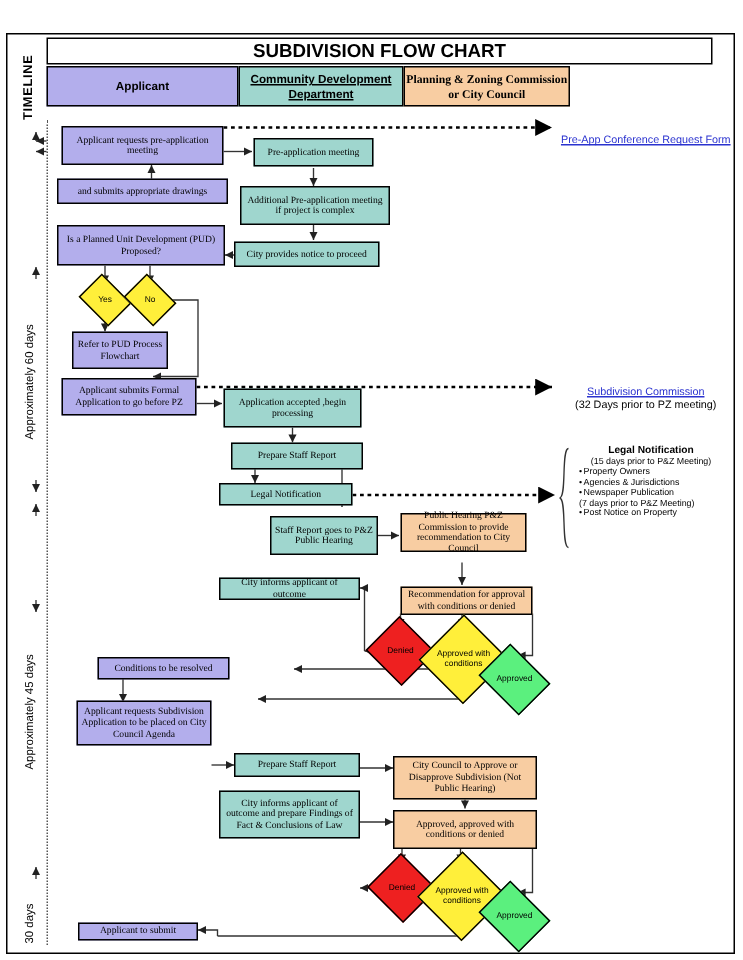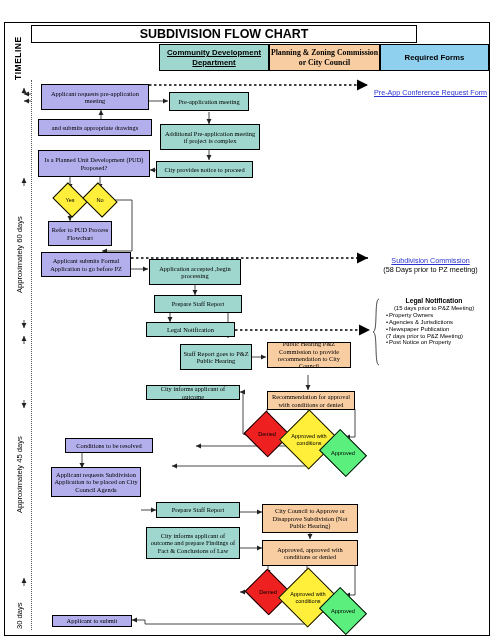--- a/index.html
+++ b/index.html
@@ -7,21 +7,21 @@
        font-family:"Liberation Serif",serif;color:#000;}
   #chart{position:absolute;left:0;top:0;width:495px;height:640px;}
 
   .frame{position:absolute;left:4px;top:22px;width:486px;height:614px;border:1px solid #000;box-sizing:border-box;}
 
   .timeline-label{position:absolute;left:13px;top:28px;width:14px;height:60px;
     writing-mode:vertical-rl;transform:rotate(180deg);
     font-family:"Liberation Sans",sans-serif;font-size:8.5px;font-weight:bold;
     letter-spacing:.5px;text-align:center;}
 
-  .title{position:absolute;left:31px;top:25px;width:386px;height:18px;
+  .title{position:absolute;left:31px;top:25px;width:444px;height:18px;
     border:1.5px solid #000;box-sizing:border-box;background:#fff;
     font-family:"Liberation Sans",sans-serif;font-weight:bold;font-size:12.5px;
     text-align:center;line-height:16px;}
 
   .hdr{position:absolute;top:44px;height:27px;box-sizing:border-box;
     border:1px solid #000;font-family:"Liberation Sans",sans-serif;
     font-weight:bold;font-size:7.8px;text-align:center;
     display:flex;align-items:center;justify-content:center;line-height:9.5px;}
 
   .box{position:absolute;box-sizing:border-box;border:1px solid #000;
@@ -64,28 +64,28 @@
 <body>
 
 <div id="chart">
 
   <div class="frame"></div>
 
   <div class="timeline-label">TIMELINE</div>
 
   <div class="title">SUBDIVISION FLOW CHART</div>
 
+  <div class="hdr" style="left:31px;width:128px;background:#b3aeec;">
+    <span>Applicant</span>
+  </div>
   <div class="hdr" style="left:159px;width:110px;background:#9fd6ce;text-decoration:underline;">
     <span>Community Development Department</span>
   </div>
   <div class="hdr" style="left:269px;width:111px;background:#f8cda2;font-family:Liberation Serif, serif;">
     <span>Planning &amp; Zoning Commission or City Council</span>
-  </div>
-  <div class="hdr" style="left:380px;width:109px;background:#8fd0ef;">
-    <span>Required Forms</span>
   </div>
 
   <div class="vtl"></div>
 
   <div style="position:absolute;left:15px;top:195px;width:12px;height:120px;
               writing-mode:vertical-rl;transform:rotate(180deg);
               font-family:'Liberation Sans',sans-serif;font-size:7.6px;text-align:center;">Approximately 60 days</div>
   <div style="position:absolute;left:15px;top:415px;width:12px;height:120px;
               writing-mode:vertical-rl;transform:rotate(180deg);
               font-family:'Liberation Sans',sans-serif;font-size:7.6px;text-align:center;">Approximately 45 days</div>
@@ -334,21 +334,21 @@
         <span>Approved</span>
       </div>
   </div>
 
   <div class="lnk" style="left:372px;top:88px;width:117px;">
     <u>Pre-App Conference Request Form</u>
   </div>
 
   <div class="lnk" style="left:372px;top:256px;width:117px;">
     <u>Subdivision Commission</u>
-    <div class="sub" style="color:#000;text-decoration:none;">(58 Days prior to PZ meeting)</div>
+    <div class="sub" style="color:#000;text-decoration:none;">(32 Days prior to PZ meeting)</div>
   </div>
 
   <svg class="brace" width="8" height="68">
     <path d="M7,1 C2,1 6,34 1,34 C6,34 2,67 7,67" fill="none" stroke="#333" stroke-width="0.9"></path>
   </svg>
 
   <div class="legal">
     <div class="h">Legal Notification</div>
     <div>(15 days prior to P&amp;Z Meeting)</div>
     <ul>

